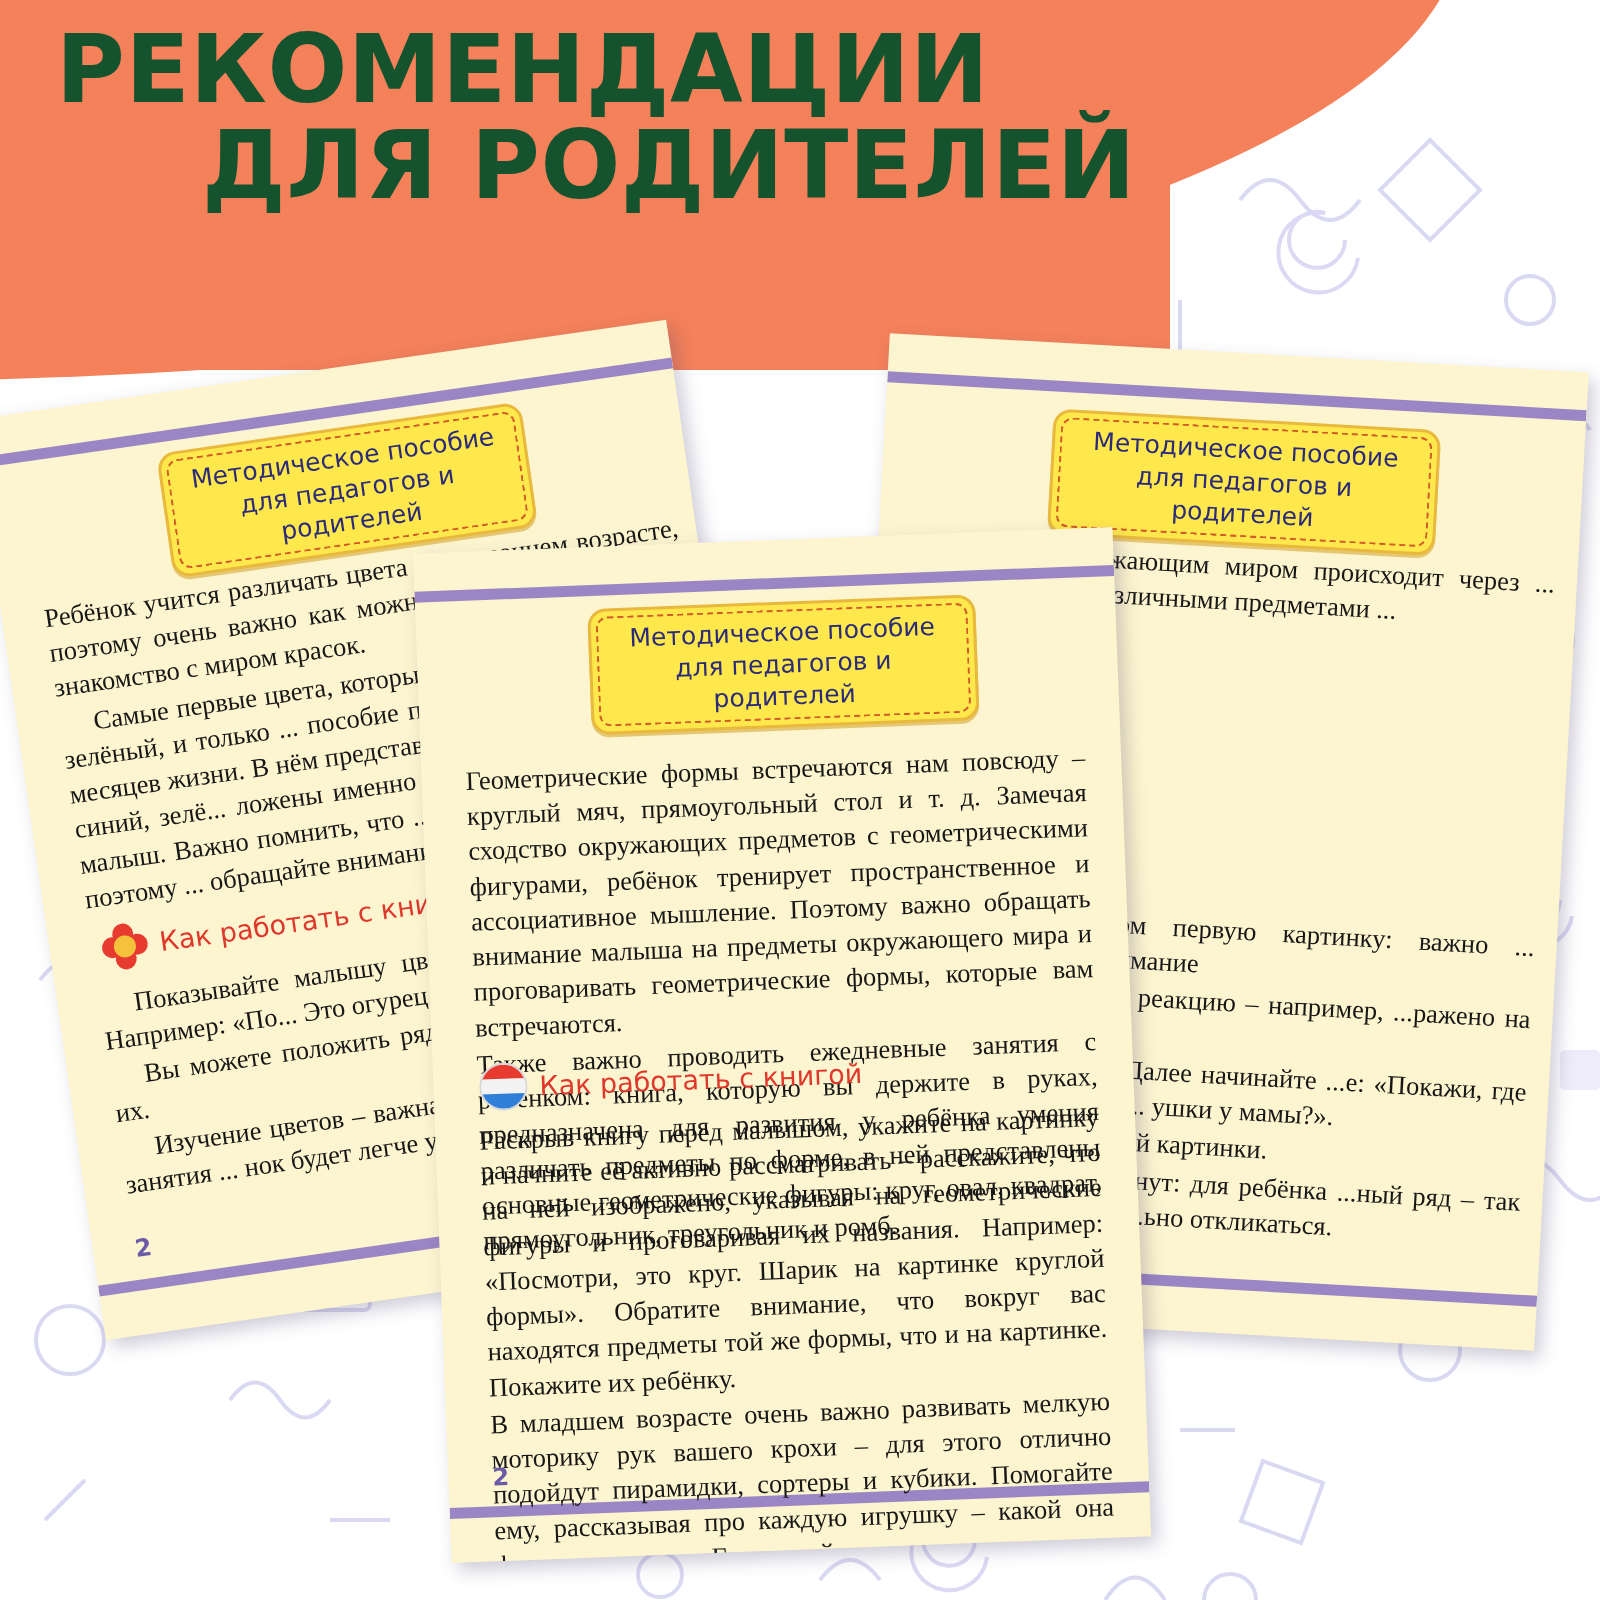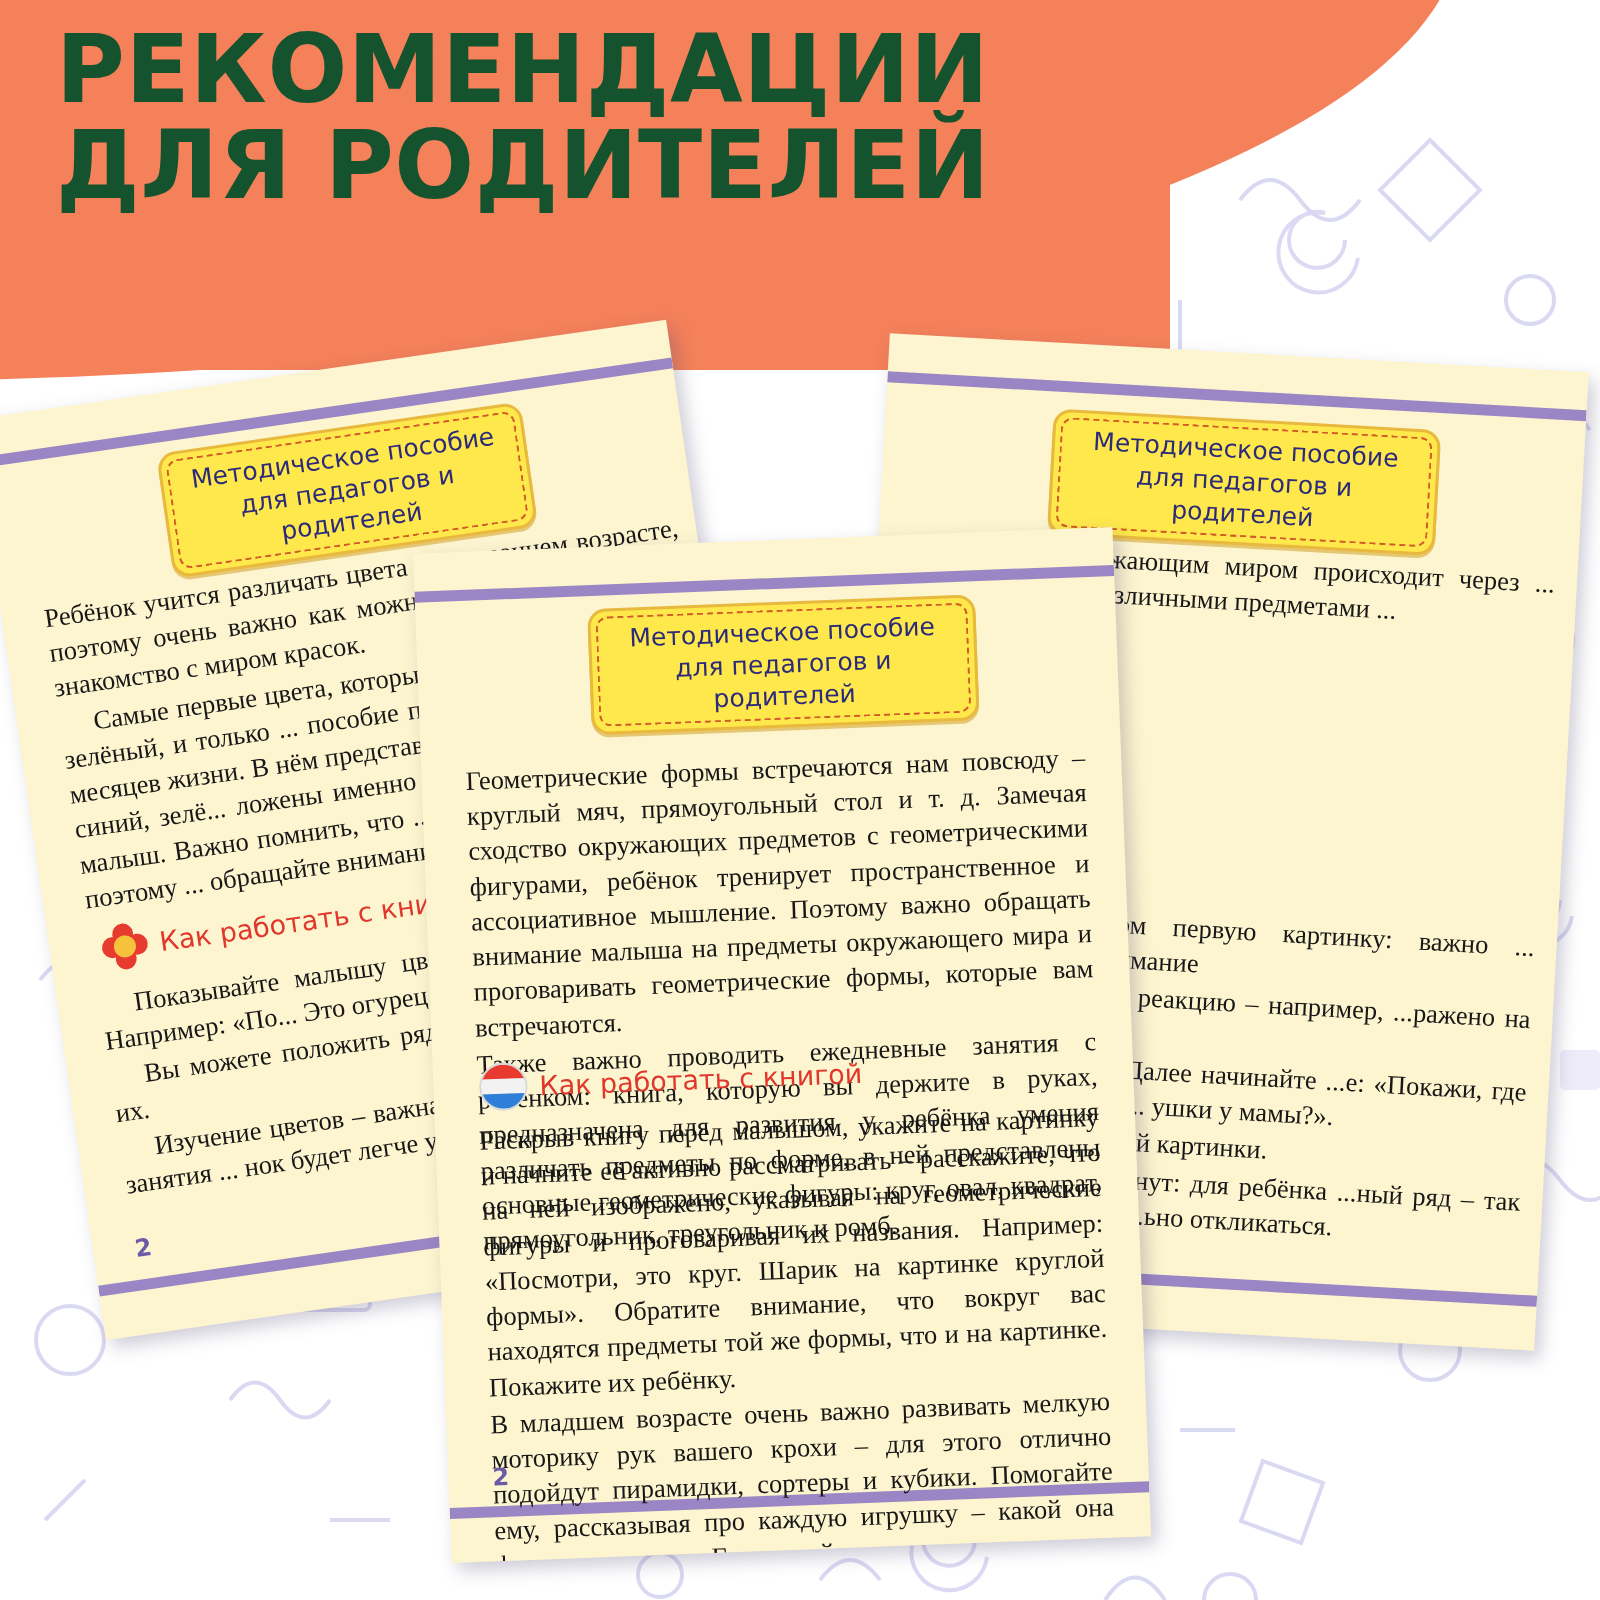--- a/index.html
+++ b/index.html
@@ -35,21 +35,21 @@
     position:absolute;left:56px;top:22px;width:1080px;
     color:#14532d;
     font-family:"DejaVu Sans", sans-serif;
     font-weight:bold;
     font-size:94px;
     line-height:1.02;
     letter-spacing:0.5px;
     text-transform:uppercase;
     z-index:6;
   }
-  .header-title .l2{display:block;}
+  .header-title .l2{display:block;text-align:right;}
 
   
   .sheet{
     position:absolute;
     background:#fdf5cf;
     box-shadow:6px 8px 18px rgba(80,70,110,.28);
     overflow:hidden;
   }
   .sheet .bar-top{
     position:absolute;left:0;right:0;top:38px;height:11px;background:#9a86c4;

